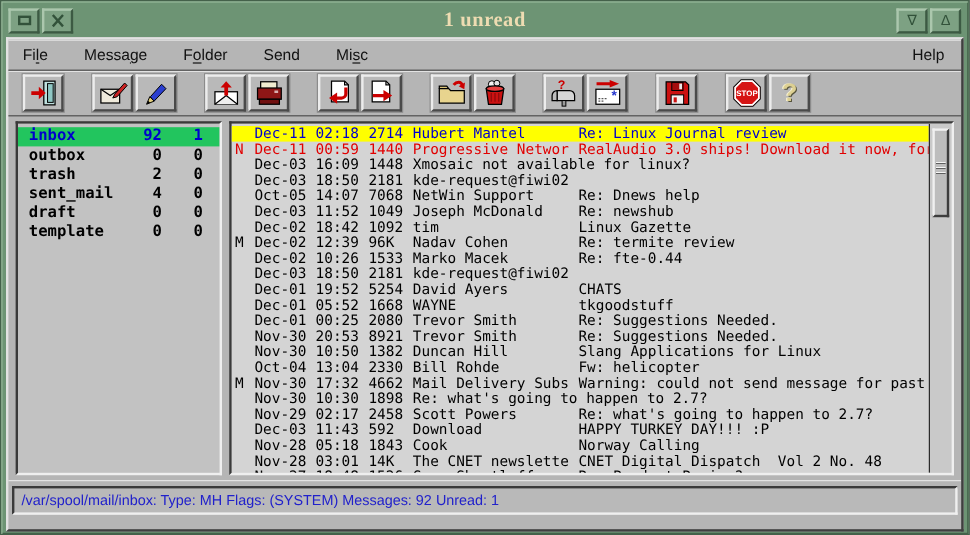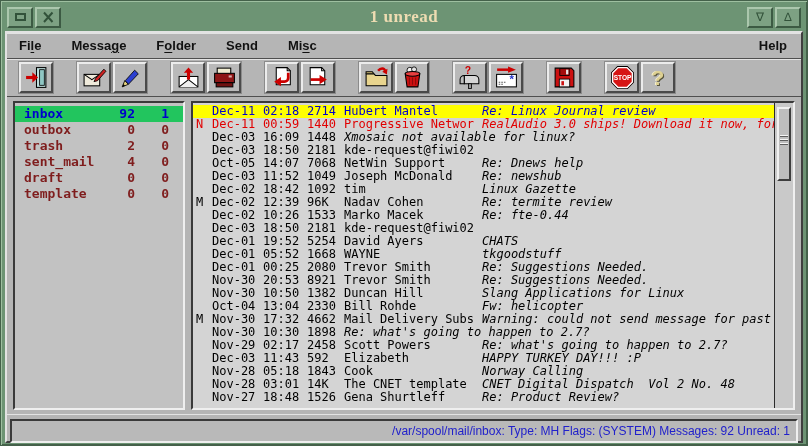--- a/index.html
+++ b/index.html
@@ -29,21 +29,21 @@
   
   .app{
     margin-top:2px;height:412px;background:#b5b5b5;
     border:2px solid;border-color:#e2e2e2 #3f3f3f #3f3f3f #e2e2e2;
     display:flex;flex-direction:column;
   }
   
   .menubar{
     height:26px;display:flex;align-items:center;padding-left:6px;
     box-shadow:inset 0 1px 0 #e3e3e3;border-bottom:1px solid #4f4f4f;
-    font-size:13px;color:#111;font-weight:bold;
+    font-size:13px;color:#111;
   }
   .menu-item{padding:0 6px;margin-right:18px;white-space:nowrap;}
   .menu-item.right{margin-left:auto;margin-right:8px;}
   .mn{text-decoration:underline;text-underline-offset:2px;}
   
   .toolbar{
     height:38px;display:flex;align-items:center;padding-left:12px;
     box-shadow:inset 0 1px 0 #e3e3e3;border-bottom:1px solid #4f4f4f;
   }
   .tgroup{display:flex;margin-right:22px;}
@@ -60,53 +60,53 @@
     text-shadow:1px 1px 0 #55523a, -1px 0 0 #f6f0cf;line-height:1;
   }
   
   .main{flex:1;display:flex;padding:4px 6px;overflow:hidden;}
   .folders{
     width:172px;margin-right:6px;overflow:hidden;
     background:#c2c2c2;border:2px solid;border-color:#3a3a3a #efefef #efefef #3a3a3a;
     font-family:"DejaVu Sans Mono",monospace;font-size:13px;font-weight:bold;
     padding-top:3px;
   }
-  .folder-row{display:flex;height:16px;line-height:16px;color:#7f1d1d;padding:0 10px 0 9px;}
+  .folder-row{display:flex;height:16px;line-height:16px;color:#000000;padding:0 10px 0 9px;}
   .folder-row .fname{flex:1;}
   .folder-row .ftotal{width:38px;text-align:right;}
   .folder-row .funread{width:34px;text-align:right;margin-right:4px;}
   .folder-row.sel{background:#22c55e;color:#0000cd;}
   .messages{
     flex:1;position:relative;overflow:hidden;
     background:#d4d4d4;border:2px solid;border-color:#3a3a3a #efefef #efefef #3a3a3a;
     font-family:"DejaVu Sans Mono",monospace;font-size:12px;
     padding:2px 19px 0 0;
   }
   .msg-row{display:flex;height:13px;line-height:13px;white-space:pre;color:#000;overflow:hidden;}
   .msg-row span{overflow:hidden;flex-shrink:0;}
   .mflag{width:13px;margin-right:6px;text-align:center;}
   .mdate{width:44px;margin-right:7px;}
   .mtime{width:37px;margin-right:7px;}
   .msize{width:30px;margin-right:7px;}
   .mfrom{width:131px;margin-right:7px;}
-  .msubj{flex:1 1 auto;min-width:0;font-style:italic;}
+  .msubj{flex:1 1 auto;min-width:0;}
   .msg-row.selected{background:#ffff00;color:#0000cd;}
   .msg-row.new{color:#e10000;}
   .scrollbar{
     position:absolute;top:0;right:0;bottom:0;width:19px;
     background:#c9c9c9;border-left:1px solid #2b2b2b;
   }
   .sthumb{
     position:absolute;left:2px;top:4px;width:14px;height:74px;background:#bdbdbd;
     border:2px solid;border-color:#f0f0f0 #3d3d3d #3d3d3d #f0f0f0;
   }
   .grip{margin:26px 1px 0;height:11px;
     background:repeating-linear-gradient(to bottom,#f5f5f5 0 1px,#5e5e5e 1px 2px,#bdbdbd 2px 4px);}
   
-  .statusbar{height:27px;padding:5px 3px;box-shadow:inset 0 1px 0 #e3e3e3;text-align:right;}
+  .statusbar{height:41px;padding:5px 3px;box-shadow:inset 0 1px 0 #e3e3e3;}
   .status-box{
     height:24px;line-height:21px;padding:0 6px;
     background:#b9b9b9;border:2px solid;border-color:#3a3a3a #efefef #efefef #3a3a3a;
     color:#2121cb;font-size:12px;white-space:nowrap;overflow:hidden;
   }
 </style>
 </head>
 <body>
 
 <div class="frame">
@@ -313,23 +313,23 @@
           <div class="msg-row"><span class="mflag"></span><span class="mdate">Dec-03</span><span class="mtime">18:50</span><span class="msize">2181</span><span class="mfrom">kde-request@fiwi02</span><span class="msubj"></span></div>
           <div class="msg-row"><span class="mflag"></span><span class="mdate">Dec-01</span><span class="mtime">19:52</span><span class="msize">5254</span><span class="mfrom">David Ayers</span><span class="msubj">CHATS</span></div>
           <div class="msg-row"><span class="mflag"></span><span class="mdate">Dec-01</span><span class="mtime">05:52</span><span class="msize">1668</span><span class="mfrom">WAYNE</span><span class="msubj">tkgoodstuff</span></div>
           <div class="msg-row"><span class="mflag"></span><span class="mdate">Dec-01</span><span class="mtime">00:25</span><span class="msize">2080</span><span class="mfrom">Trevor Smith</span><span class="msubj">Re: Suggestions Needed.</span></div>
           <div class="msg-row"><span class="mflag"></span><span class="mdate">Nov-30</span><span class="mtime">20:53</span><span class="msize">8921</span><span class="mfrom">Trevor Smith</span><span class="msubj">Re: Suggestions Needed.</span></div>
           <div class="msg-row"><span class="mflag"></span><span class="mdate">Nov-30</span><span class="mtime">10:50</span><span class="msize">1382</span><span class="mfrom">Duncan Hill</span><span class="msubj">Slang Applications for Linux</span></div>
           <div class="msg-row"><span class="mflag"></span><span class="mdate">Oct-04</span><span class="mtime">13:04</span><span class="msize">2330</span><span class="mfrom">Bill Rohde</span><span class="msubj">Fw: helicopter</span></div>
           <div class="msg-row"><span class="mflag">M</span><span class="mdate">Nov-30</span><span class="mtime">17:32</span><span class="msize">4662</span><span class="mfrom">Mail Delivery Subs</span><span class="msubj">Warning: could not send message for past</span></div>
           <div class="msg-row"><span class="mflag"></span><span class="mdate">Nov-30</span><span class="mtime">10:30</span><span class="msize">1898</span><span class="msubj">Re: what's going to happen to 2.7?</span></div>
           <div class="msg-row"><span class="mflag"></span><span class="mdate">Nov-29</span><span class="mtime">02:17</span><span class="msize">2458</span><span class="mfrom">Scott Powers</span><span class="msubj">Re: what's going to happen to 2.7?</span></div>
-          <div class="msg-row"><span class="mflag"></span><span class="mdate">Dec-03</span><span class="mtime">11:43</span><span class="msize">592</span><span class="mfrom">Elizabeth</span><span class="msubj">HAPPY TURKEY DAY!!! :P</span></div>
+          <div class="msg-row"><span class="mflag"></span><span class="mdate">Dec-03</span><span class="mtime">11:43</span><span class="msize">592</span><span class="mfrom">Download</span><span class="msubj">HAPPY TURKEY DAY!!! :P</span></div>
           <div class="msg-row"><span class="mflag"></span><span class="mdate">Nov-28</span><span class="mtime">05:18</span><span class="msize">1843</span><span class="mfrom">Cook</span><span class="msubj">Norway Calling</span></div>
-          <div class="msg-row"><span class="mflag"></span><span class="mdate">Nov-28</span><span class="mtime">03:01</span><span class="msize">14K</span><span class="mfrom">The CNET template</span><span class="msubj">CNET Digital Dispatch  Vol 2 No. 48</span></div>
+          <div class="msg-row"><span class="mflag"></span><span class="mdate">Nov-28</span><span class="mtime">03:01</span><span class="msize">14K</span><span class="mfrom">The CNET newslette</span><span class="msubj">CNET Digital Dispatch  Vol 2 No. 48</span></div>
           <div class="msg-row"><span class="mflag"></span><span class="mdate">Nov-27</span><span class="mtime">18:48</span><span class="msize">1526</span><span class="mfrom">Gena Shurtleff</span><span class="msubj">Re: Product Review?</span></div>
           <div class="scrollbar">
           <div class="sthumb">
             <div class="grip"></div>
           </div>
         </div>
       </div>
     </div>
 
     <div class="statusbar">

